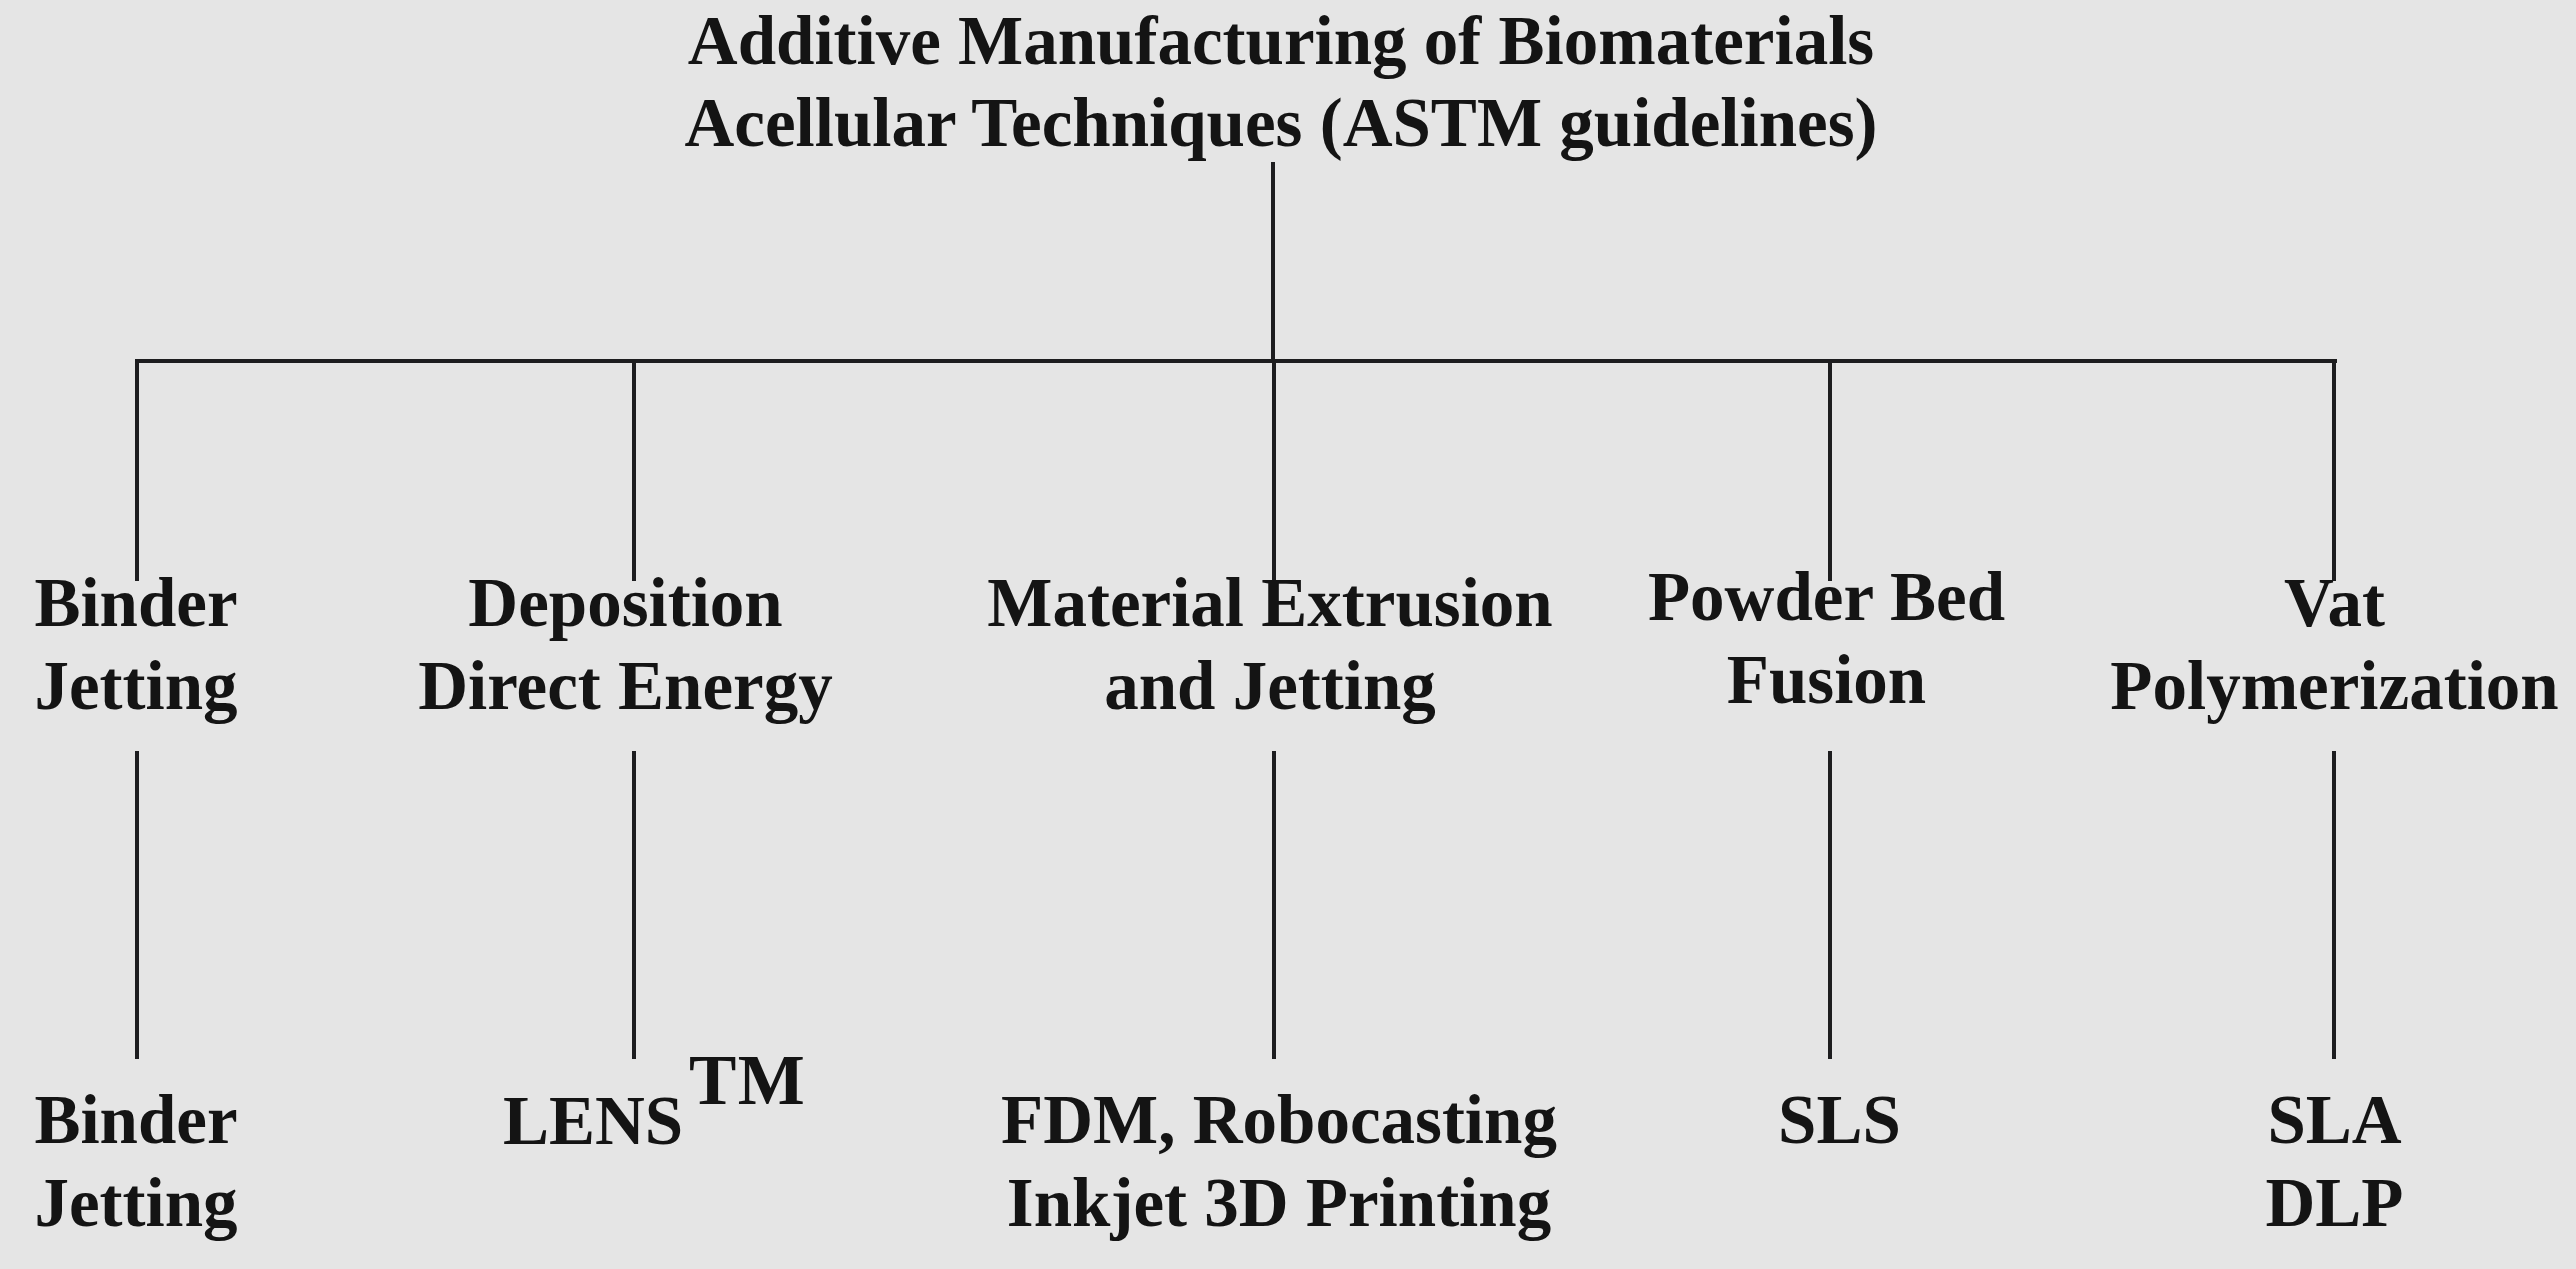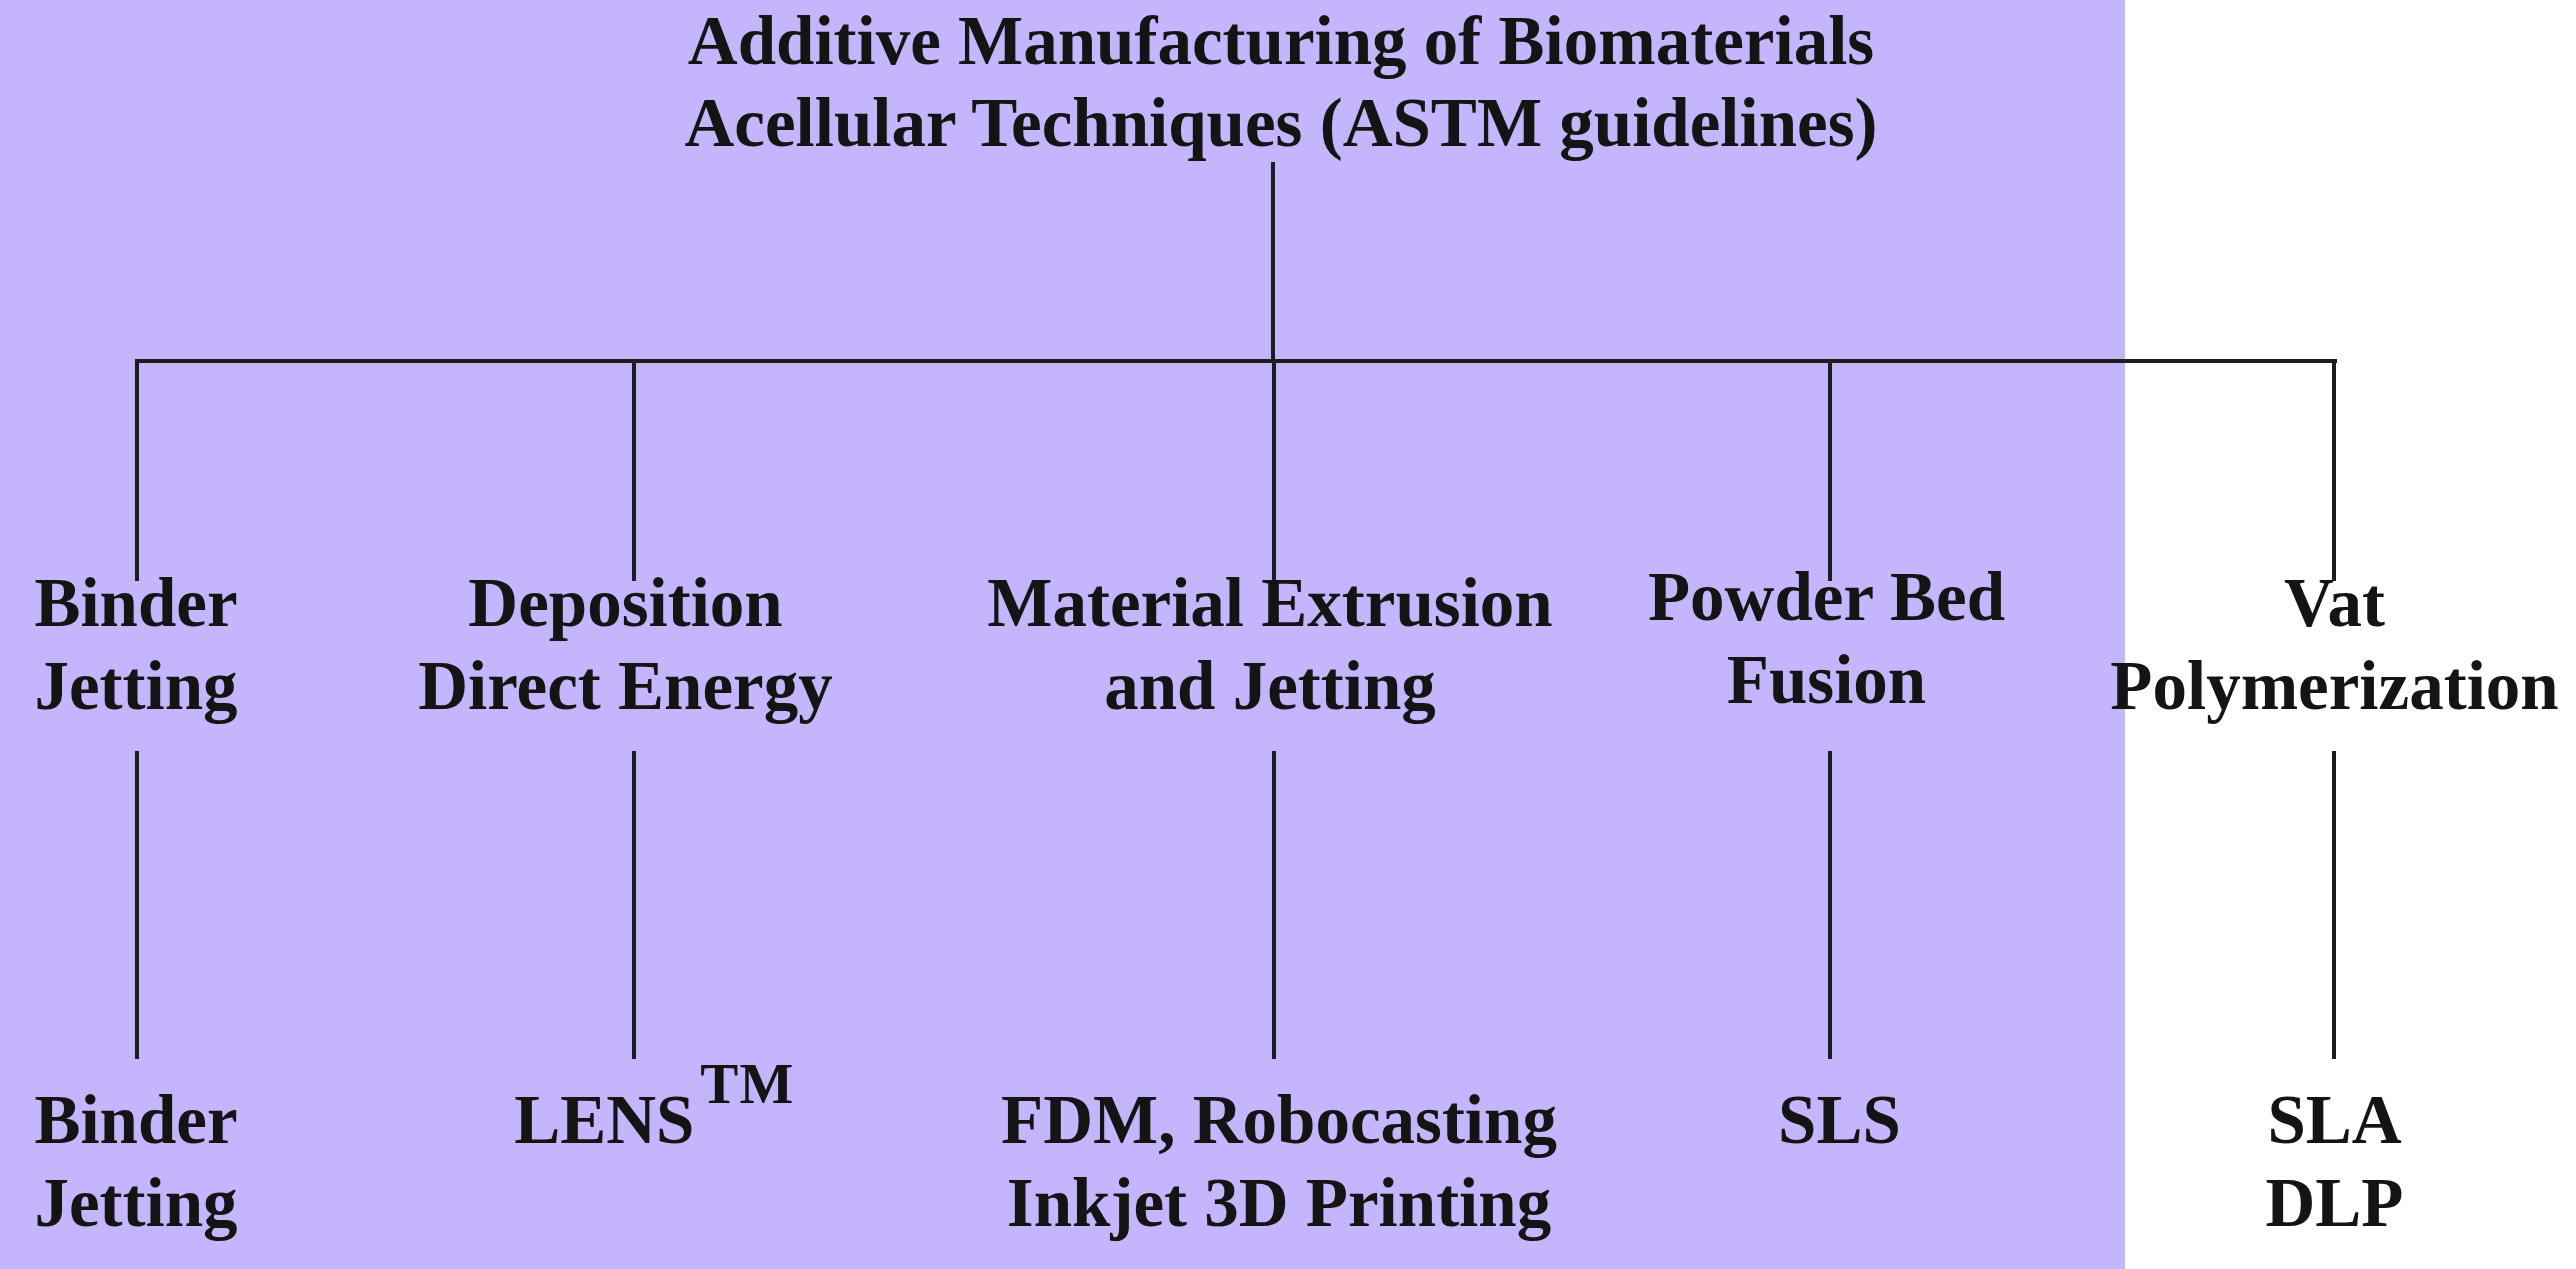--- a/index.html
+++ b/index.html
@@ -1,23 +1,22 @@
 <!DOCTYPE html>
 <html style="font-size:11.4px"><head>
 <meta charset="utf-8">
 <style>
   html, body { margin: 0; padding: 0; background: #ffffff; overflow: hidden; }
   .canvas {
     position: relative;
-    width: 2109px;
+    width: 2576px;
     height: 1269px;
-    background: #c4b5fd;
+    background: #e5e5e5;
     font-family: "Liberation Serif", "DejaVu Serif", serif;
     color: #141414;
-    padding-left: 16px;
   }
   .label {
     position: absolute;
     font-weight: bold;
     font-size: 69px;
     line-height: 83px;
     text-align: center;
     white-space: nowrap;
   }
   .label .ln { display: block; }
@@ -29,21 +28,21 @@
     font-weight: bold;
     font-size: 69px;
     line-height: 82px;
     text-align: center;
     white-space: nowrap;
   }
   .title .ln { display: block; }
   .line { position: absolute; background: #1d1d1f; }
   .tm-sup {
     display: inline-block;
-    font-size: 57px;
+    font-size: 71px;
     position: relative;
     top: -40px;
     margin-left: 5.7px;
     letter-spacing: 1.4px;
   }
 </style>
 </head>
 <body>
 
 <div class="canvas">

